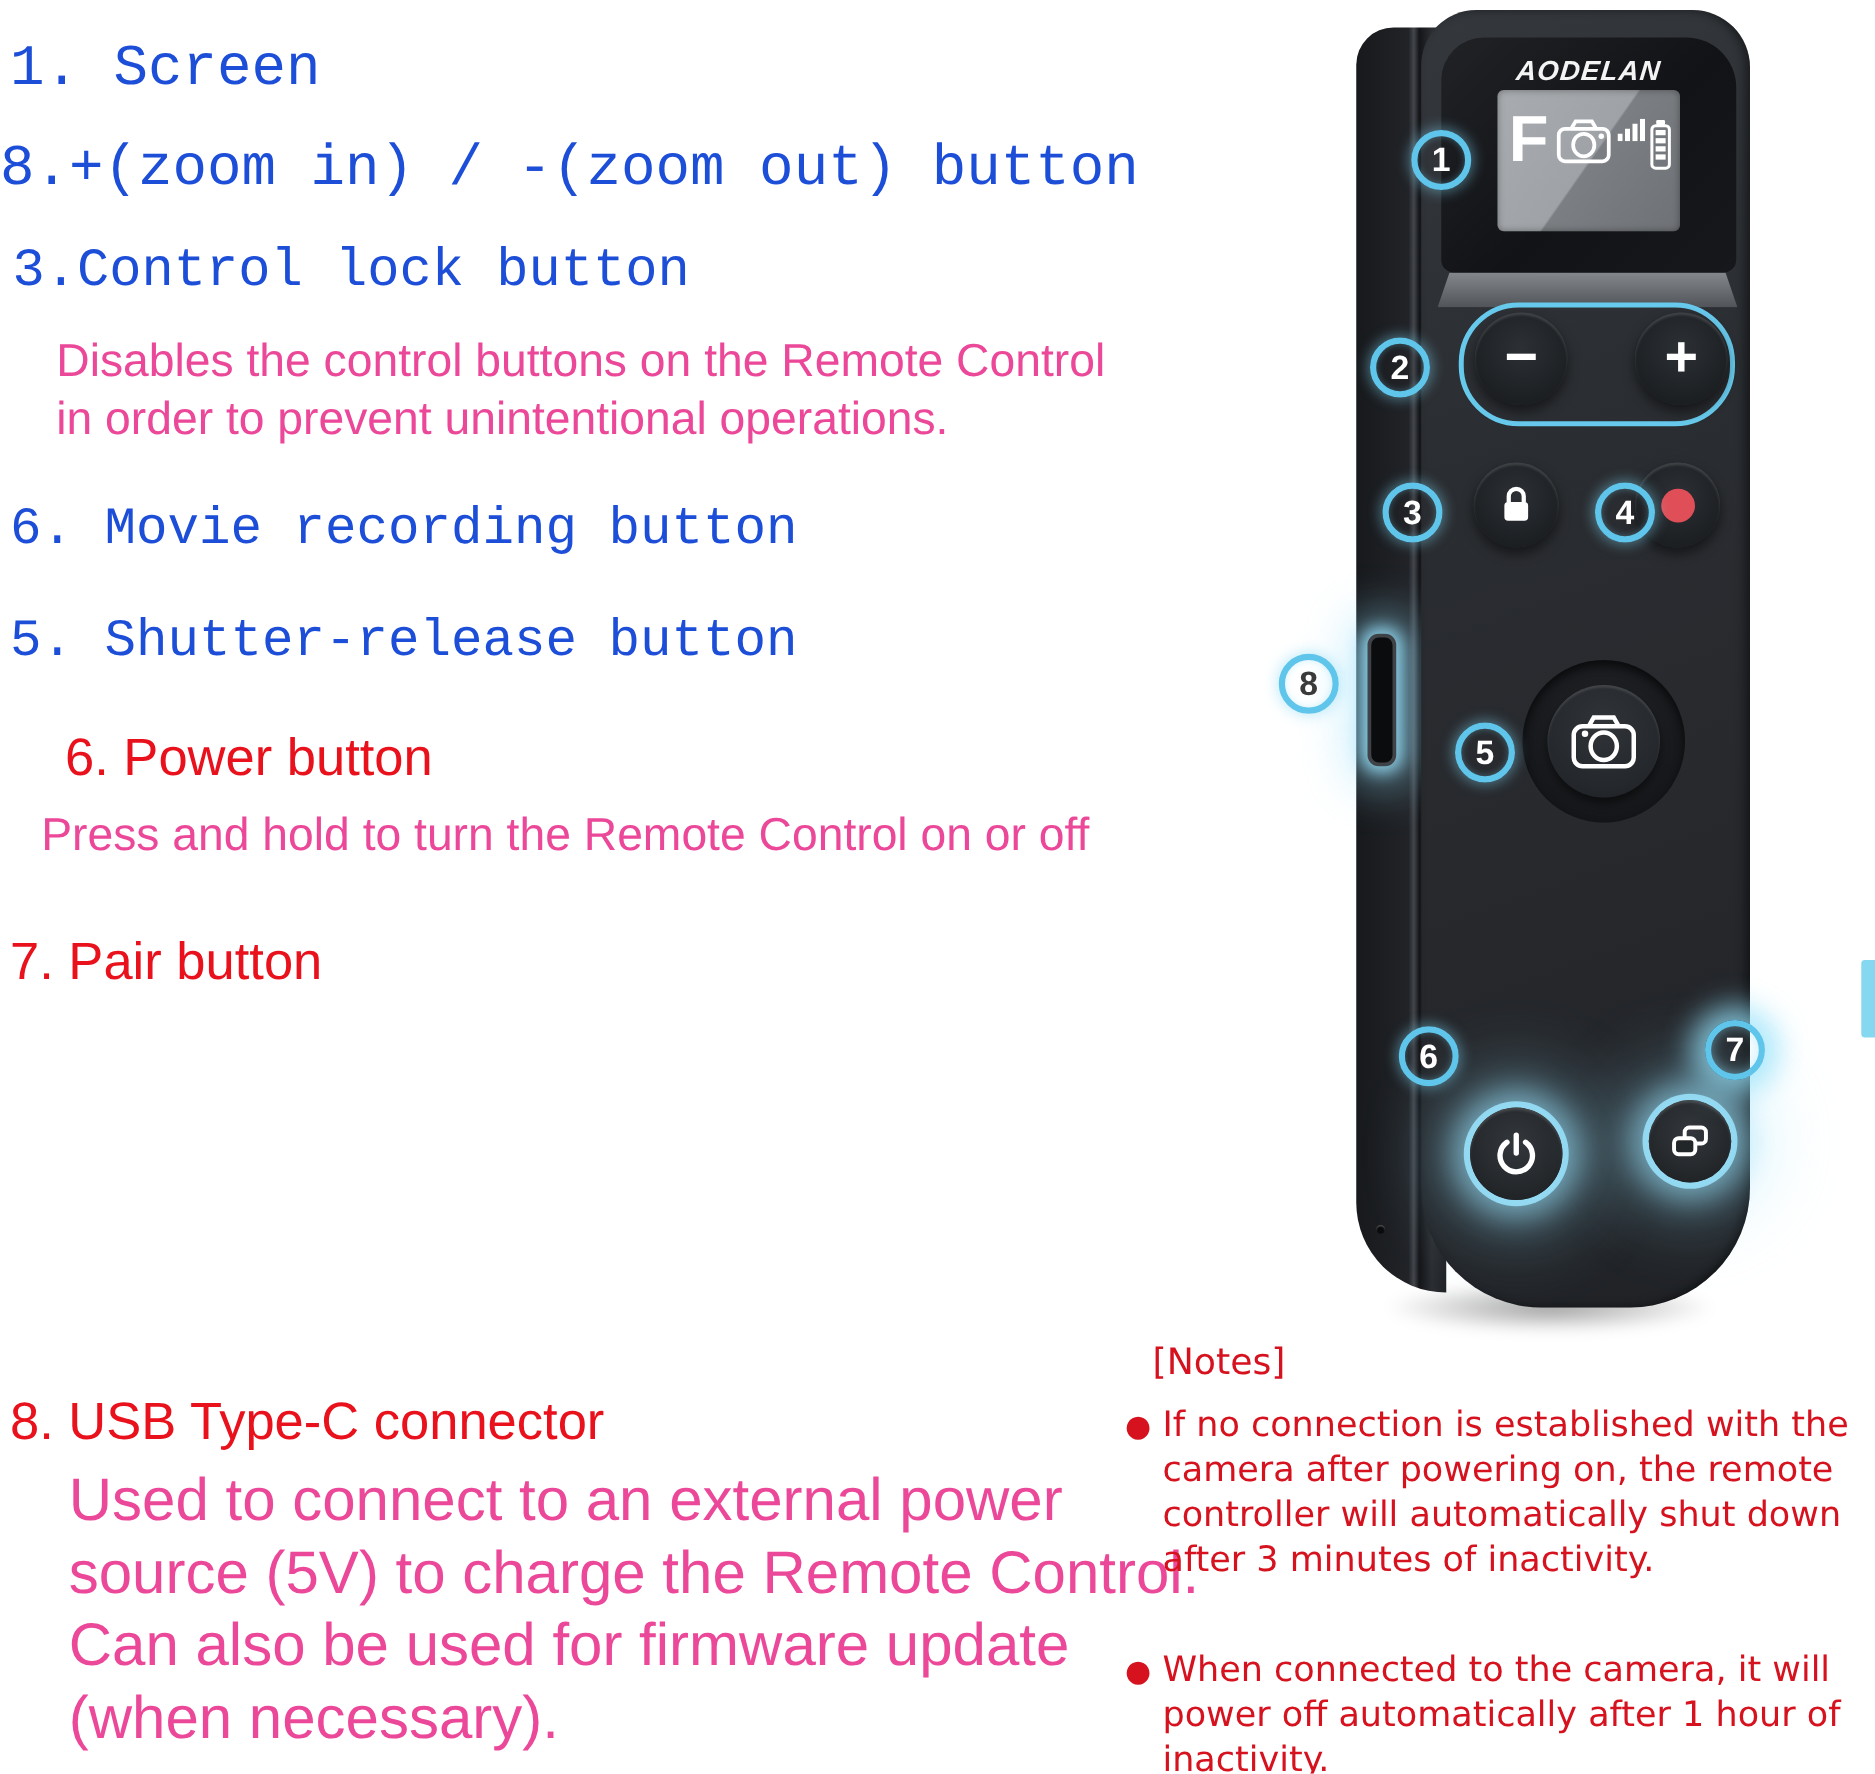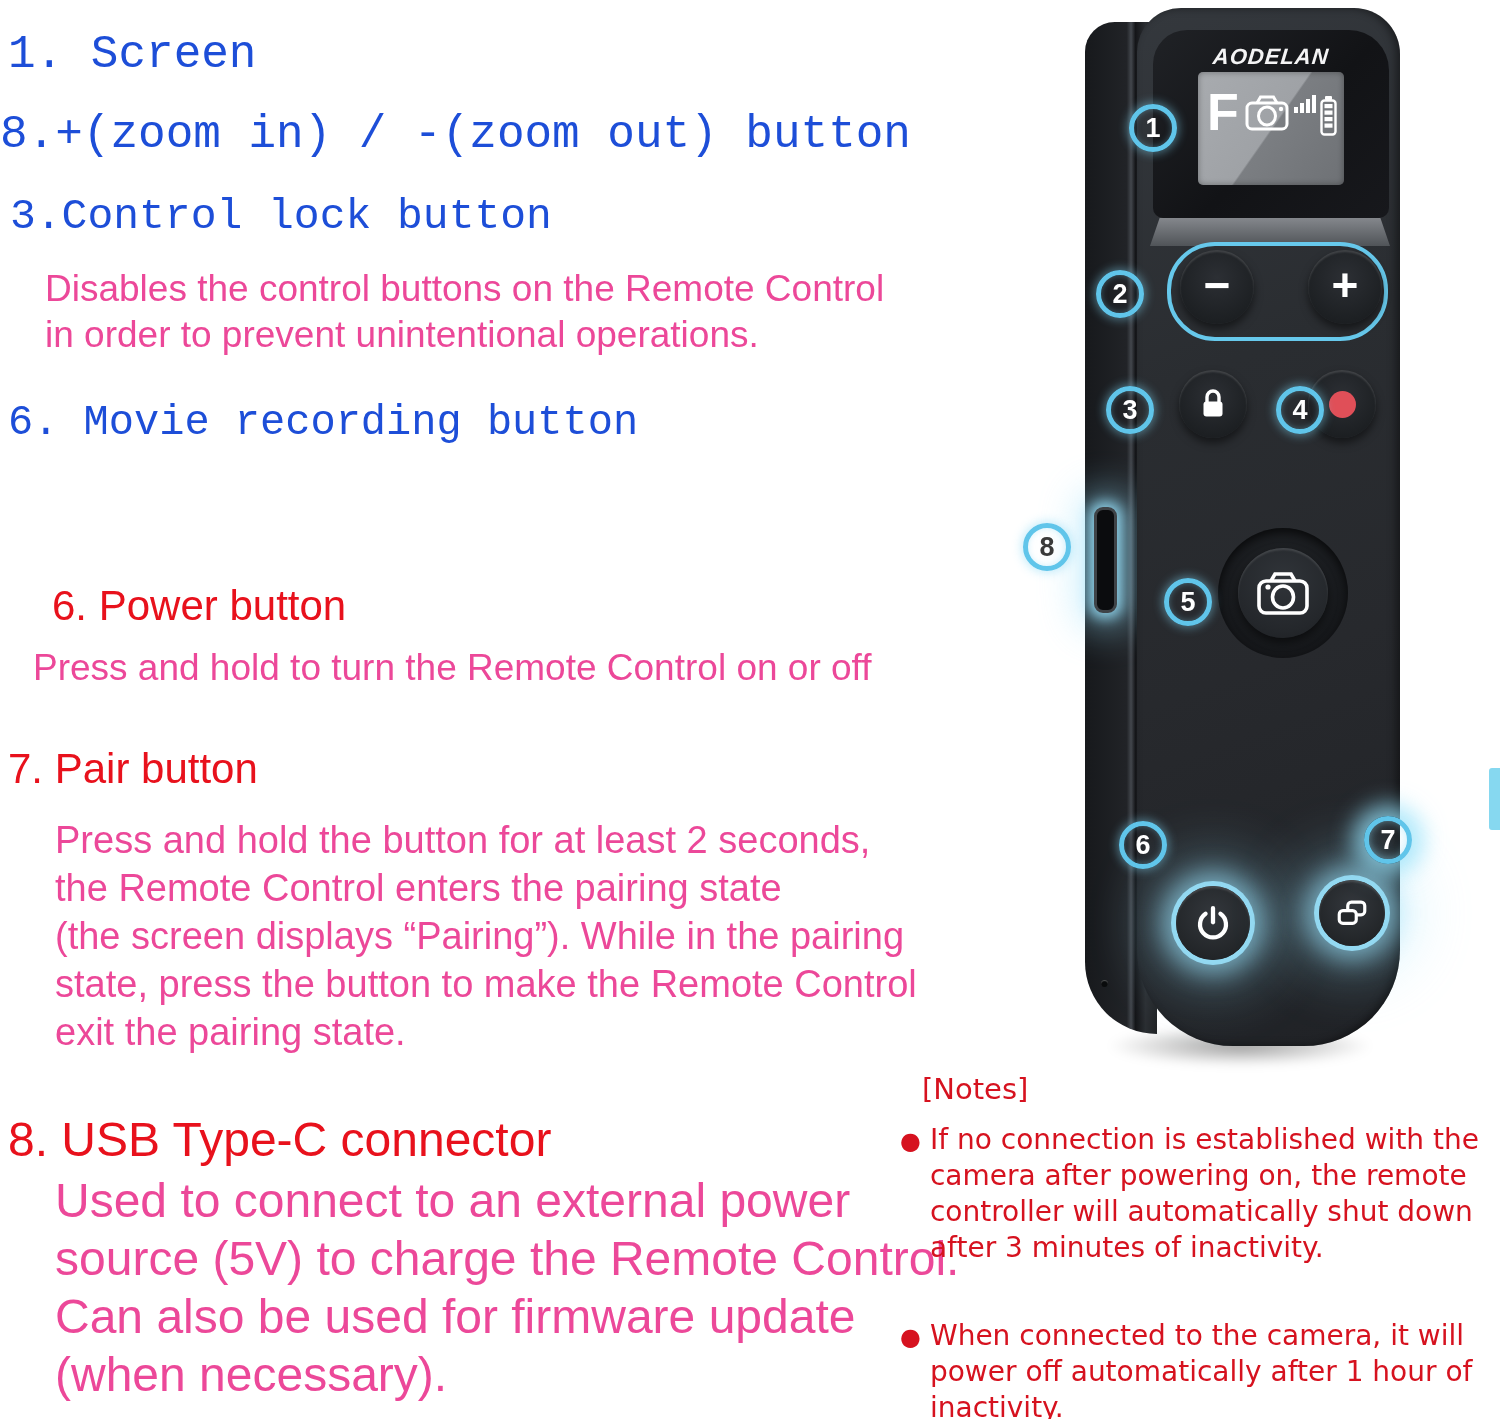--- a/index.html
+++ b/index.html
@@ -86,29 +86,25 @@
 <body>
 
 <div class="canvas">
 
   <div class="abs hd cyan" style="left:8px;top:30px;font-size:46px;">1. Screen</div>
   <div class="abs hd cyan" style="left:0px;top:110px;font-size:46px;">8.+(zoom in) / -(zoom out) button</div>
   <div class="abs hd cyan" style="left:10px;top:193px;font-size:43px;">3.Control lock button</div>
   <div class="abs para" style="left:45px;top:266px;font-size:37px;line-height:46px;">Disables the control buttons on the Remote Control
 in order to prevent unintentional operations.</div>
   <div class="abs hd cyan" style="left:8px;top:400px;font-size:42px;">6. Movie recording button</div>
+  <div class="abs hd cyan" style="left:8px;top:490px;font-size:42px;">5. Shutter-release button</div>
   <div class="abs hd red" style="left:8px;top:582px;font-size:42px;margin-left:44px;">6. Power button</div>
   <div class="abs para" style="left:33px;top:645px;font-size:37px;line-height:46px;">Press and hold to turn the Remote Control on or off</div>
   <div class="abs hd red" style="left:8px;top:745px;font-size:42px;">7. Pair button</div>
-  <div class="abs para" style="left:55px;top:816px;font-size:38px;line-height:48px;">Press and hold the button for at least 2 seconds,
-the Remote Control enters the pairing state
-(the screen displays “Pairing”). While in the pairing
-state, press the button to make the Remote Control
-exit the pairing state.</div>
-  <div class="abs hd red" style="left:8px;top:1113px;font-size:48px;text-align:right;">8. USB Type-C connector</div>
+  <div class="abs hd red" style="left:8px;top:1113px;font-size:42px;text-align:right;">8. USB Type-C connector</div>
   <div class="abs para" style="left:55px;top:1172px;font-size:48px;line-height:58px;">Used to connect to an external power
 source (5V) to charge the Remote Control.
 Can also be used for firmware update
 (when necessary).</div>
 
   <div class="abs notes-label" style="left:922px;top:1072px;">[Notes]</div>
   <div class="abs note" style="left:900px;top:1122px;width:590px;">
     <span class="dot">●</span>
     <span class="txt">If no connection is established with the
 camera after powering on, the remote

